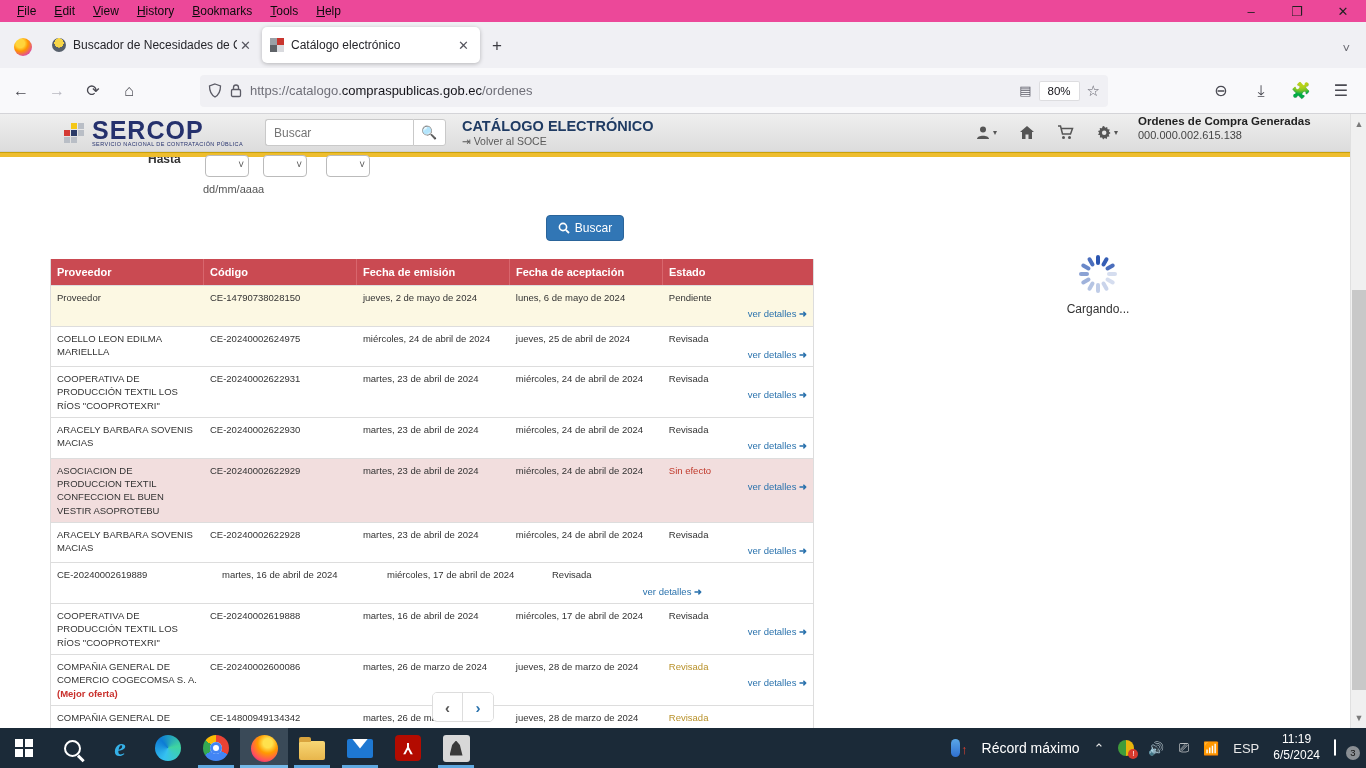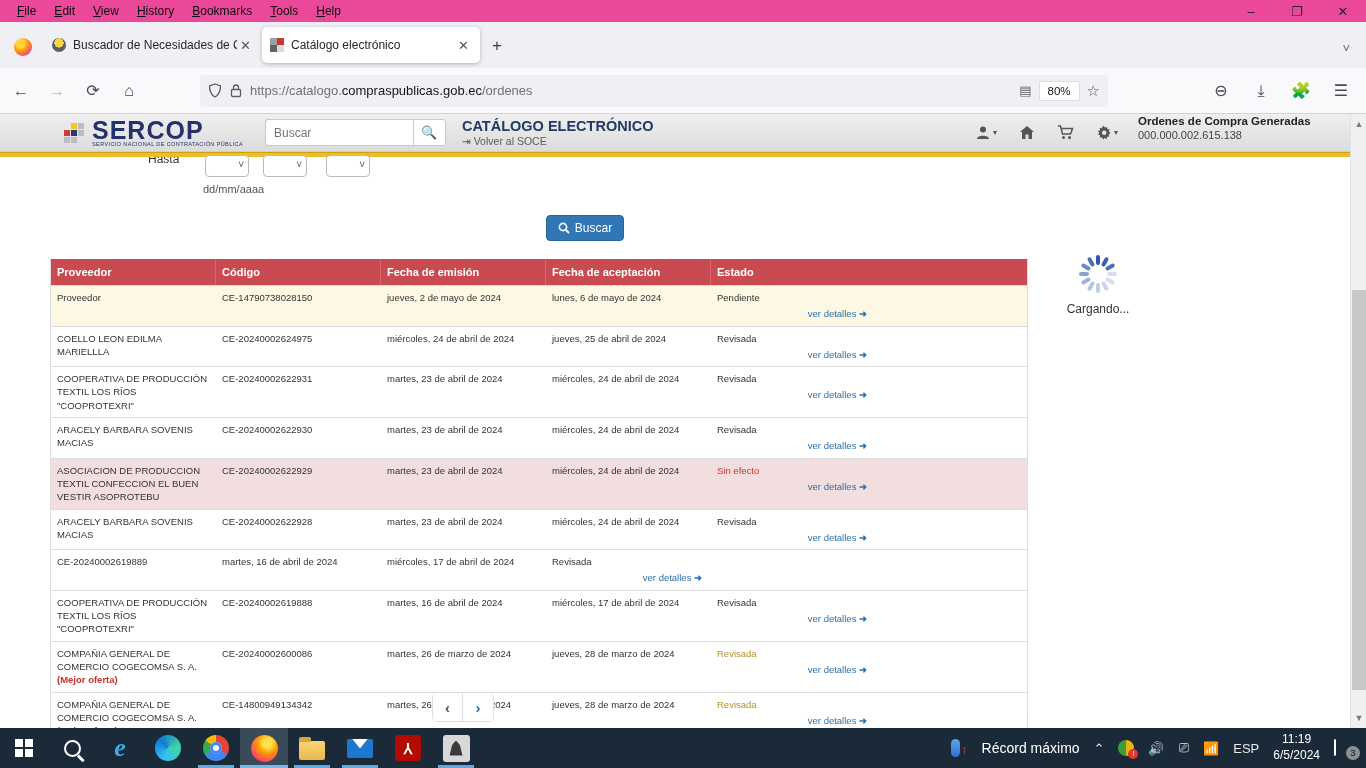--- a/index.html
+++ b/index.html
@@ -65,30 +65,30 @@
 
   #hdr-icons { margin-left:auto; display:flex; align-items:center; gap:22px; color:#555; }
   .hdr-ic { display:flex; align-items:center; font-size:15px; }
   .caret { font-size:8px; color:#555; margin-left:2px; }
   #hdr-account { width:188px; margin:0 24px 8px 20px; line-height:1.25; }
   #hdr-account .l1 { font-size:11.5px; font-weight:bold; color:#222; }
   #hdr-account .l2 { font-size:11px; color:#444; }
 
   
   #filters { position:absolute; left:148px; top:43px; height:40px; overflow:visible; }
-  #hasta-label { position:absolute; left:0; top:-5px; font-size:12px; font-weight:normal; color:#333; clip-path: inset(5px 0 0 0); }
+  #hasta-label { position:absolute; left:0; top:-5px; font-size:12px; font-weight:bold; color:#333; clip-path: inset(5px 0 0 0); }
   .dsel { position:absolute; top:-2px; width:44px; height:22px; border:1px solid #bbb; border-radius:4px; background:#fff; color:#666; font-size:9px; }
   .dsel:after { content:"˅"; position:absolute; right:4px; top:3px; font-size:10px; color:#555; }
   #dsel-1 { left:57px; } #dsel-2 { left:115px; } #dsel-3 { left:178px; }
   #date-hint { position:absolute; left:55px; top:26px; font-size:11px; color:#555; }
 
   #buscar-btn { position:absolute; left:546px; top:101px; width:78px; height:26px; background:#3176b5; border:1px solid #2a649a; border-radius:4px; color:#fff; font-size:12px; display:flex; align-items:center; justify-content:center; gap:5px; }
 
   
-  #orders-table { position:absolute; left:50px; top:145px; width:978px; font-size:9.5px; color:#333; border:1px solid #ddd; border-top:none; }
+  #orders-table { position:absolute; left:50px; top:145px; width:764px; font-size:9.5px; color:#333; border:1px solid #ddd; border-top:none; }
   #thead { display:flex; background:#ca4a52; color:#fff; font-weight:bold; font-size:11px; }
   #thead .hcell { padding:7px 6px; border-right:1px solid #d8666d; }
   .c0 { width:165px; } .c1 { width:165px; } .c2 { width:165px; } .c3 { width:165px; } .c4 { width:162px; border-right:none !important; }
   .trow { display:flex; background:#fff; border-top:1px solid #ddd; }
   .trow.warning { background:#fcf8e3; }
   .trow.danger { background:#f2dede; }
   .cell { padding:5px 6px; line-height:1.4; }
   .c-est { display:flex; flex-direction:column; }
   .estado { }
   .estado.gold { color:#b8912a; }

